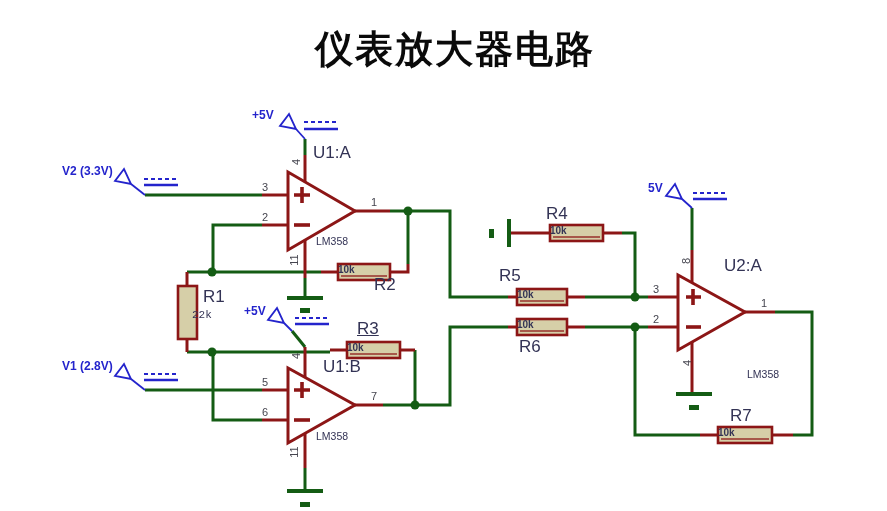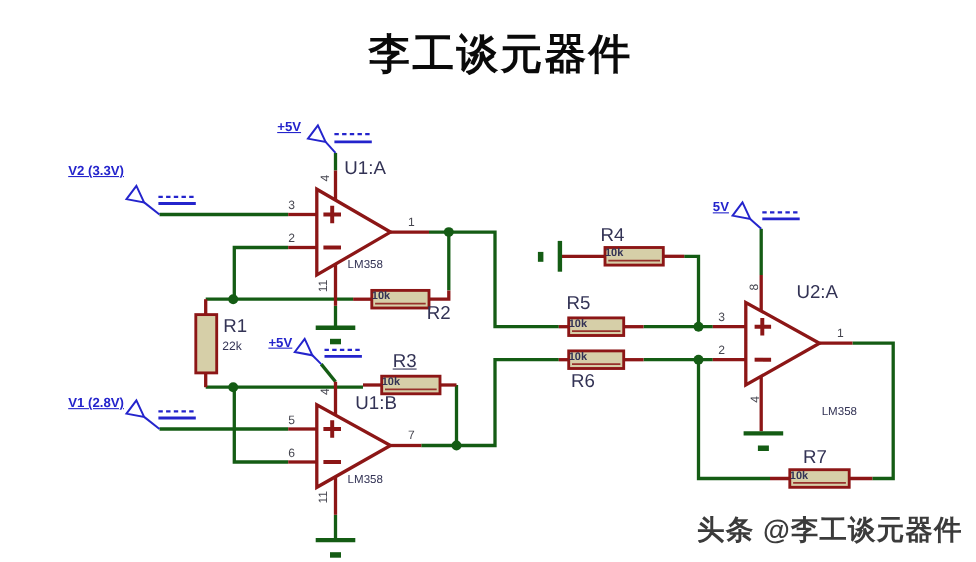--- a/index.html
+++ b/index.html
@@ -3,21 +3,21 @@
 <meta charset="utf-8">
 <style>
   html,body{margin:0;padding:0;background:#ffffff;}
   #stage{
     position:relative;width:887px;height:511px;background:#ffffff;overflow:hidden;
     font-family:"Liberation Sans","DejaVu Sans",sans-serif;
   }
   #stage svg{position:absolute;left:0;top:0;}
   .abs{position:absolute;white-space:nowrap;}
   .title{font-size:38px;font-weight:600;color:var(--title);letter-spacing:2px;}
-  .blue{font-size:12px;font-weight:bold;color:var(--power);text-decoration:underline;}
+  .blue{font-size:12px;font-weight:bold;color:var(--power);}
   .lbl{font-size:17px;color:var(--label);}
   .part{font-size:10.5px;color:var(--label);}
   .val{font-size:11px;color:var(--label);}
   .rval{font-size:10px;color:var(--label);font-weight:bold;}
   .pin{font-size:11px;color:var(--pin);}
   .pinv{font-size:11px;color:var(--pin);width:20px;text-align:center;transform:rotate(-90deg);transform-origin:center center;}
   .watermark{
     font-size:25px;font-weight:bold;color:var(--watermark);letter-spacing:1px;
     text-shadow:2px 2px 0 #ffffff,3px 3px 2px #ffffff,-1px -1px 1px rgba(255,255,255,.8);
   }
@@ -177,23 +177,23 @@
       <path class="pwrs" d="M295 324 H329"></path>
     </g>
     <g>
       <polygon class="pwr" points="675,184 666,196 682,199"></polygon>
       <path class="pwr" d="M682 199 L692 208"></path>
       <path class="pwrd" d="M693 193 H727"></path>
       <path class="pwrs" d="M693 199 H727"></path>
     </g>
   </svg>
 
-  <div class="abs title" style="left:455px;top:24px;transform:translateX(-50%);">李工谈元器件</div>
-
-  <div class="abs blue" style="left:62px;top:148px;text-align:center;">V2 (3.3V)</div>
+  <div class="abs title" style="left:455px;top:24px;transform:translateX(-50%);">仪表放大器电路</div>
+
+  <div class="abs blue" style="left:62px;top:164px;text-align:center;">V2 (3.3V)</div>
   <div class="abs blue" style="left:62px;top:359px;">V1 (2.8V)</div>
   <div class="abs blue" style="left:252px;top:108px;">+5V</div>
   <div class="abs blue" style="left:244px;top:304px;">+5V</div>
   <div class="abs blue" style="left:648px;top:181px;">5V</div>
 
   <div class="abs lbl" style="left:313px;top:143px;">U1:A</div>
   <div class="abs part" style="left:316px;top:235px;">LM358</div>
   <div class="abs pin" style="left:262px;top:181px;">3</div>
   <div class="abs pin" style="left:262px;top:211px;">2</div>
   <div class="abs pin" style="left:371px;top:196px;">1</div>
@@ -210,29 +210,28 @@
 
   <div class="abs lbl" style="left:724px;top:256px;">U2:A</div>
   <div class="abs part" style="left:747px;top:368px;">LM358</div>
   <div class="abs pin" style="left:653px;top:283px;">3</div>
   <div class="abs pin" style="left:653px;top:313px;">2</div>
   <div class="abs pin" style="left:761px;top:297px;">1</div>
   <div class="abs pinv" style="left:676px;top:255px;">8</div>
   <div class="abs pinv" style="left:677px;top:357px;">4</div>
 
   <div class="abs lbl" style="left:203px;top:287px;">R1</div>
-  <div class="abs val" style="left:202px;top:309px;">22k</div>
-  <div class="abs lbl" style="left:388px;top:275px;">R2</div>
+  <div class="abs val" style="left:192px;top:309px;font-family:Liberation Mono, monospace;">22k</div>
+  <div class="abs lbl" style="left:374px;top:275px;">R2</div>
   <div class="abs lbl" style="left:357px;top:319px;text-decoration:underline;">R3</div>
   <div class="abs lbl" style="left:546px;top:204px;text-align:center;">R4</div>
-  <div class="abs lbl" style="left:515px;top:266px;">R5</div>
+  <div class="abs lbl" style="left:499px;top:266px;">R5</div>
   <div class="abs lbl" style="left:519px;top:337px;">R6</div>
   <div class="abs lbl" style="left:730px;top:406px;">R7</div>
 
   <div class="abs rval" style="left:338px;top:264px;width:52px;">10k</div>
   <div class="abs rval" style="left:347px;top:342px;width:53px;">10k</div>
   <div class="abs rval" style="left:550px;top:225px;width:53px;">10k</div>
   <div class="abs rval" style="left:517px;top:289px;width:50px;">10k</div>
   <div class="abs rval" style="left:517px;top:319px;width:50px;">10k</div>
   <div class="abs rval" style="left:718px;top:427px;width:54px;">10k</div>
 
-  <div class="abs watermark" style="right:12px;top:465px;">头条 @李工谈元器件</div>
 </div>
 
 </body></html>

